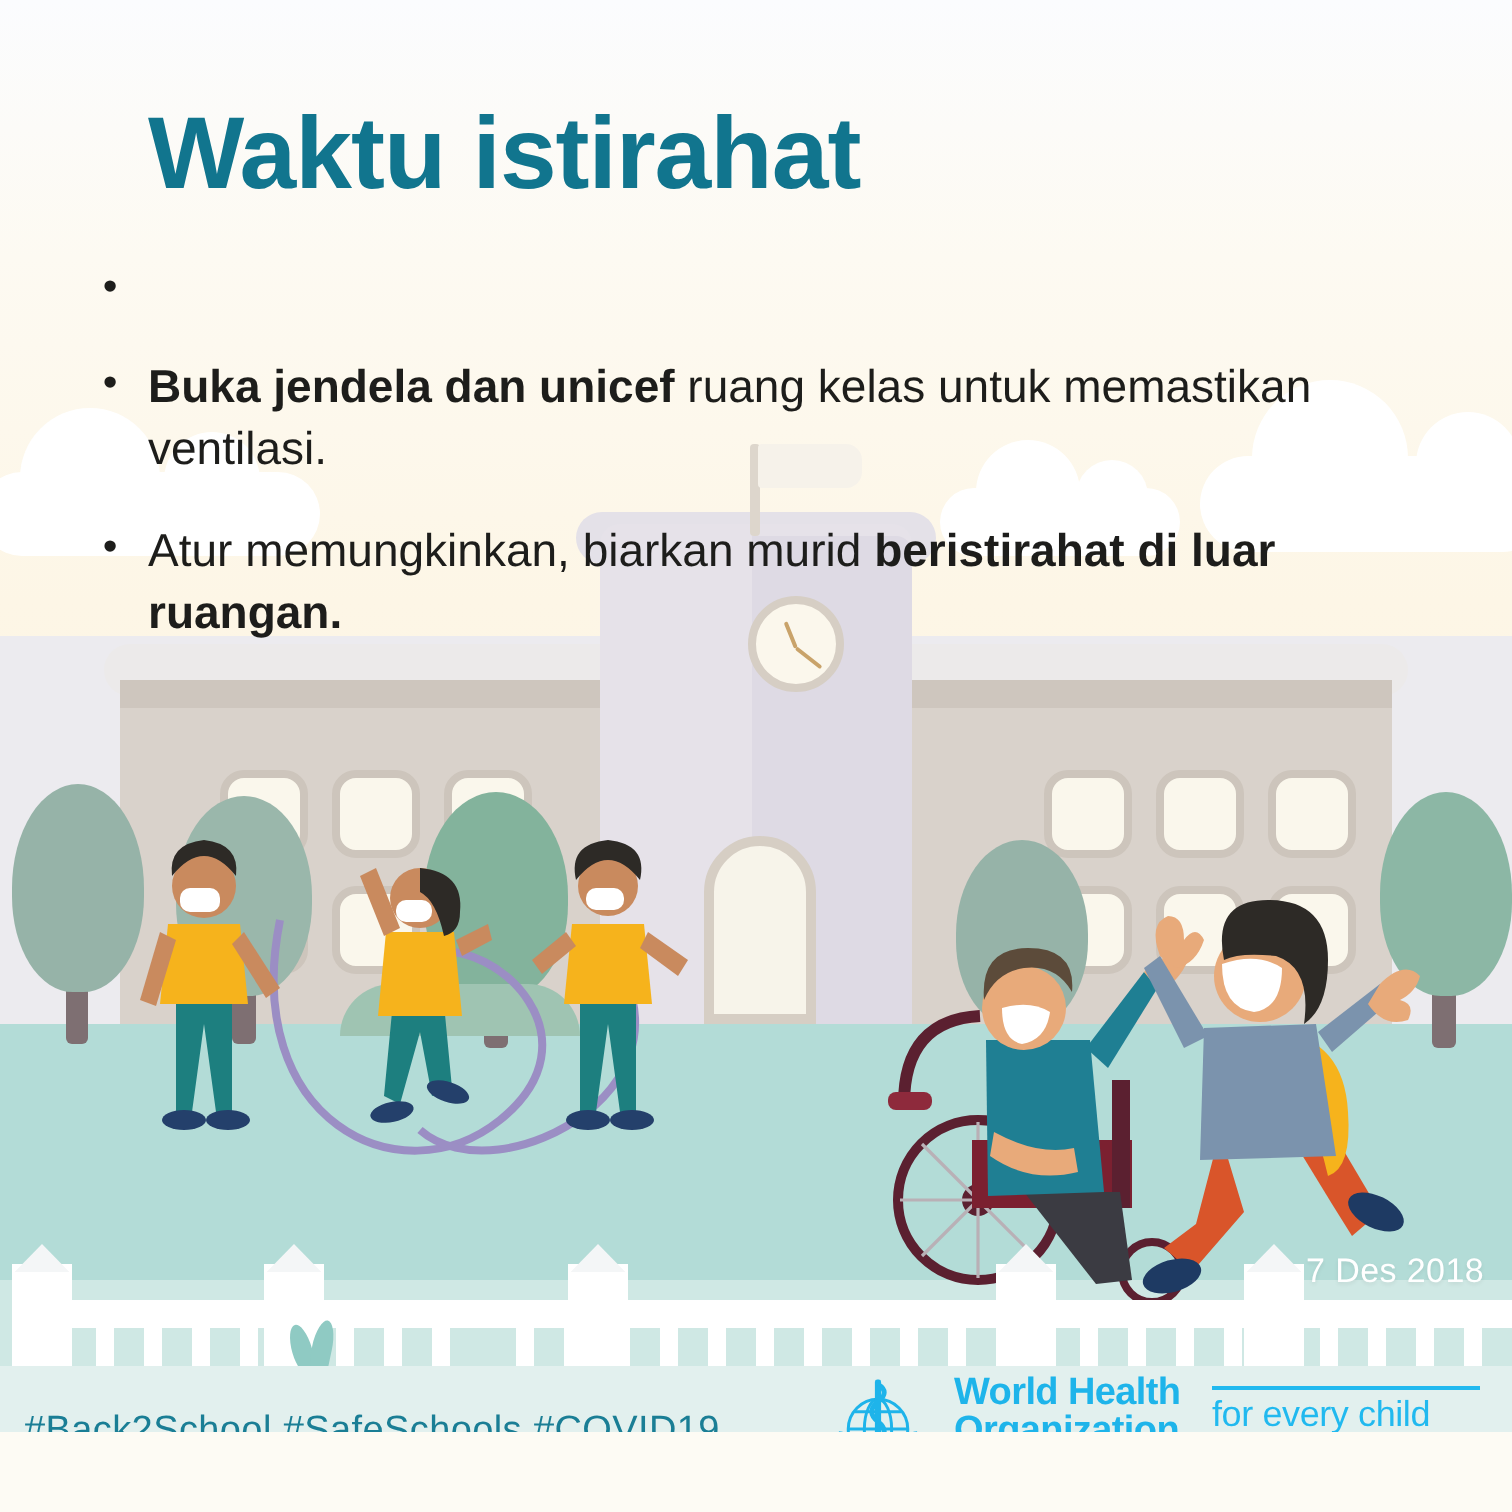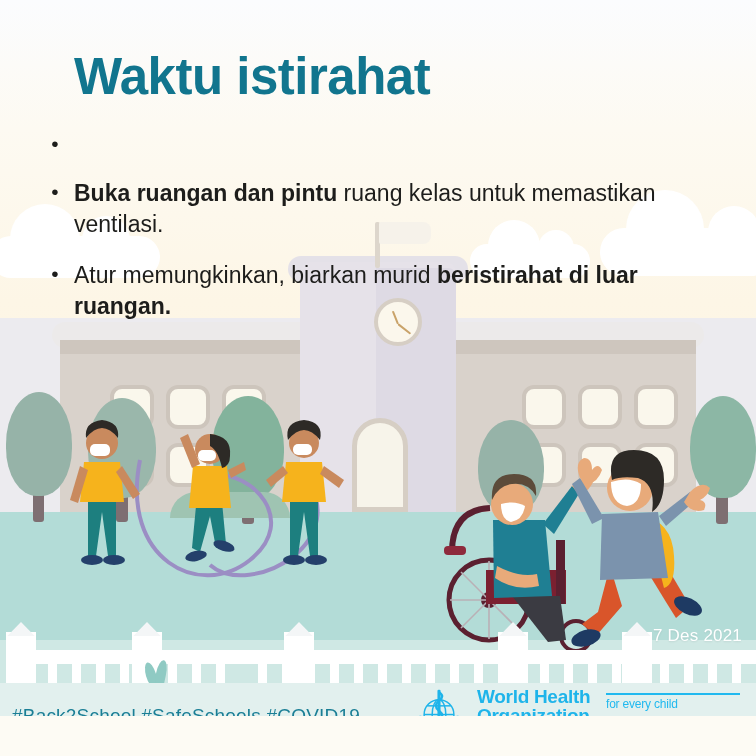--- a/index.html
+++ b/index.html
@@ -95,21 +95,21 @@
   .hashtags{position:absolute;left:12px;top:705px;font-size:19px;color:#1a7e95;letter-spacing:.2px;}
   .who-wrap{position:absolute;left:408px;top:686px;display:flex;align-items:center;gap:7px;}
   .who-text{line-height:1.02;}
   .who-l1,.who-l2{font-size:19px;font-weight:bold;color:#1eb4ea;letter-spacing:-.3px;}
   .who-rule{height:2px;background:#1eb4ea;margin:2px 0 2px;}
   .who-l3{font-size:15px;font-weight:bold;color:#1eb4ea;letter-spacing:-.2px;margin-top:2px;}
   .unicef-wrap{position:absolute;left:606px;top:690px;}
   .unicef-top{display:flex;align-items:center;gap:4px;}
   .unicef-word{font-size:31px;color:#21b9ef;letter-spacing:-1px;line-height:1;}
   .unicef-rule{height:2px;background:#21b9ef;margin:3px 0 2px;width:134px;}
-  .unicef-tag{font-size:12px;color:#21b9ef;letter-spacing:-.2px;}
+  .unicef-tag{font-size:18px;color:#21b9ef;letter-spacing:-.2px;}
 </style>
 </head>
 <body>
 
 <div id="poster">
 
   <div class="sky-band"></div>
   <div class="ground"></div>
   <div class="ground-light"></div>
 
@@ -302,31 +302,31 @@
   <div class="title">Waktu istirahat</div>
 
   <div class="bullets">
 
     <div class="bullet">
       <span class="dot">•</span>
     </div>
 
     <div class="bullet">
       <span class="dot">•</span>
-      <span class="txt"><b>Buka ruangan dan pintu</b><span> ruang kelas untuk memastikan ventilasi.</span><b></b></span>
+      <span class="txt"><b>Buka jendela dan unicef</b><span> ruang kelas untuk memastikan ventilasi.</span><b></b></span>
     </div>
 
     <div class="bullet">
       <span class="dot">•</span>
       <span class="txt"><b></b><span>Atur memungkinkan, biarkan murid </span><b>beristirahat di luar ruangan.</b></span>
     </div>
 
   </div>
 
-  <div class="date">7 Des 2021</div>
+  <div class="date">7 Des 2018</div>
 
   <div class="footer"></div>
 
   <div class="hashtags">#Back2School  #SafeSchools  #COVID19</div>
 
   <div class="who-wrap">
     <svg width="62" height="62" viewBox="0 0 100 100">
       <g fill="none" stroke="#1eb4ea" stroke-width="2.4">
         <circle cx="50" cy="46" r="24"></circle>
         <ellipse cx="50" cy="46" rx="11" ry="24"></ellipse>

